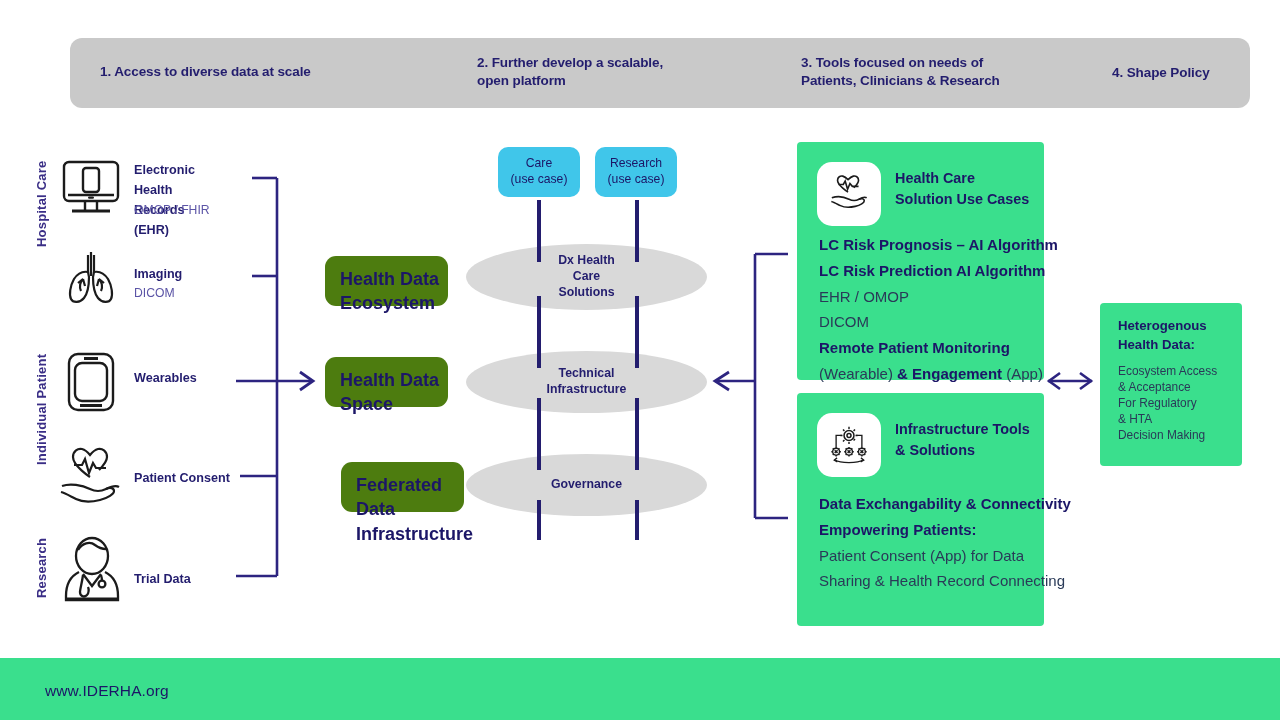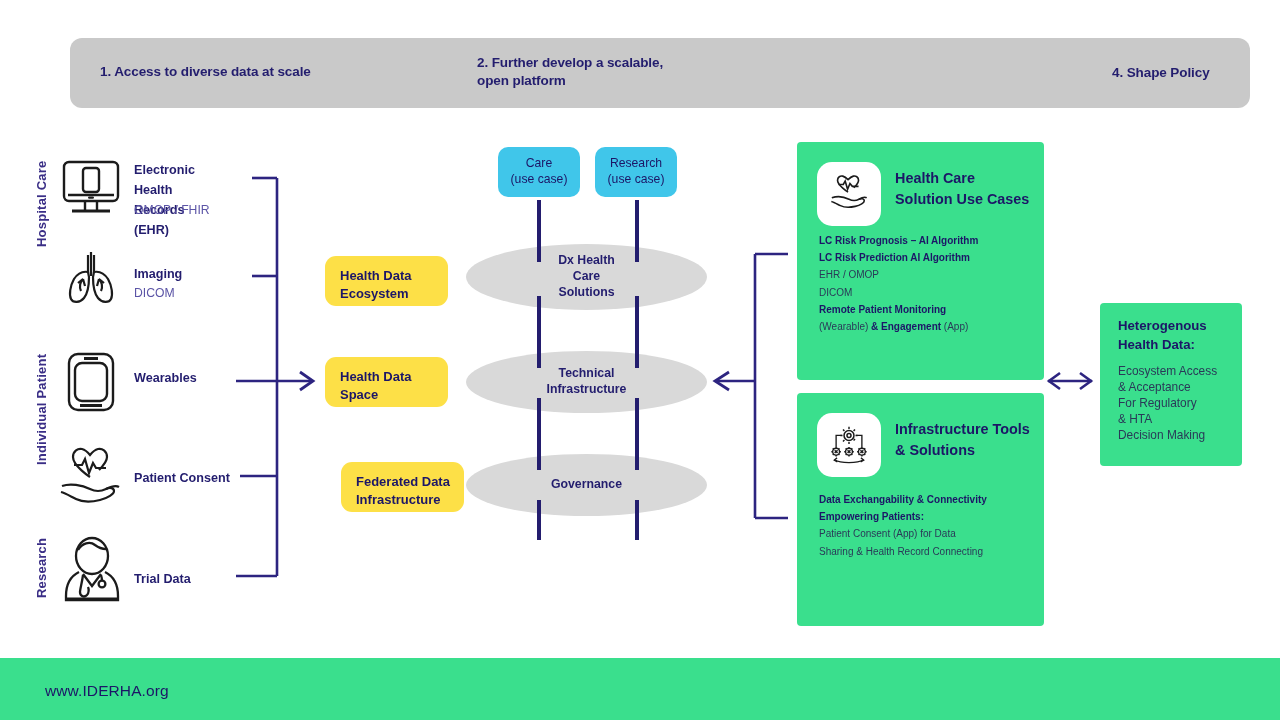--- a/index.html
+++ b/index.html
@@ -66,25 +66,25 @@
     position: absolute;
     color: #5b54a6;
     font-weight: normal;
     font-size: 12.2px;
     white-space: nowrap;
   }
 
   
   .bluebox {
     position: absolute;
-    background: #fde047;
+    background: #4d7c0f;
     border-radius: 11px;
     color: #1c1667;
     font-weight: bold;
-    font-size: 13px;
+    font-size: 18px;
     line-height: 1.35;
     padding: 11px 0 0 15px;
     width: 123px; height: 50px;
   }
   .bb1 { left: 325px; top: 256px; }
   .bb2 { left: 325px; top: 357px; }
   .bb3 { left: 325px; top: 462px; margin-left: 16px; }
 
   
   .ucbox {
@@ -140,21 +140,21 @@
     background: #ffffff; border-radius: 15px;
     display: flex; align-items: center; justify-content: center;
   }
   .gcard-iconbox svg { width: 42px; height: 42px; }
   .gcard-title {
     position: absolute; left: 98px; top: 26px;
     color: #1c1667; font-weight: bold; font-size: 14.4px;
     line-height: 1.45;
   }
   .gcard-body { position: absolute; left: 22px; top: 90px; right: 8px; }
-  .gline { font-size: 10px; line-height: 1.72; white-space: nowrap; }
+  .gline { font-size: 15px; line-height: 1.72; white-space: nowrap; }
   .gline.b  { color: #1c1667; font-weight: bold; }
   .gline.n  { color: #2a3a58; font-weight: normal; }
   .gline.mix { color: #2a3a58; font-weight: normal; }
   .gline.mix b { color: #1c1667; font-weight: bold; }
 
   .gc3-title {
     position: absolute; left: 18px; top: 14px;
     color: #1c1667; font-weight: bold; font-size: 13.2px; line-height: 1.42;
   }
   .gc3-body { position: absolute; left: 18px; top: 60px; }
@@ -217,20 +217,22 @@
       <path d="M1048,381 L1092,381"></path>
       <path d="M1060,373 L1049,381 L1060,389"></path>
       <path d="M1080,373 L1091,381 L1080,389"></path>
     </g>
   </svg>
 
   <div class="pillar-bar"></div>
   <div class="pillar p1" style="white-space:pre-line">1. Access to diverse data at scale</div>
   <div class="pillar p2" style="white-space:pre-line">2. Further develop a scalable,
 open platform</div>
+  <div class="pillar p3" style="white-space:pre-line">3. Tools focused on needs of
+Patients, Clinicians &amp; Research</div>
   <div class="pillar p4" style="white-space:pre-line">4. Shape Policy</div>
 
   <div class="vcat vcat-hospital">Hospital Care</div>
   <div class="vcat vcat-individual">Individual Patient</div>
   <div class="vcat vcat-research">Research</div>
 
   <div class="src">
     <div class="src-icon" style="left:58px; top:158px;">
       <svg viewBox="0 0 64 62" fill="none" stroke="currentColor" stroke-width="2.4">
         <rect x="5" y="4" width="54" height="39" rx="5"></rect>

